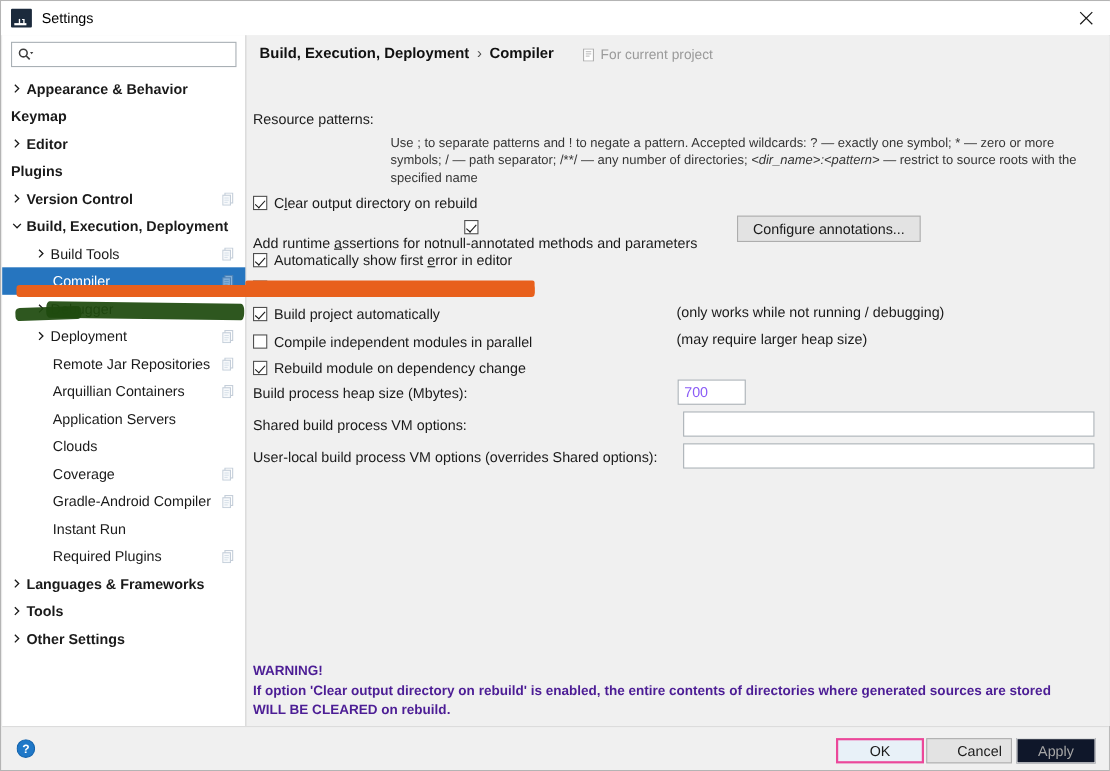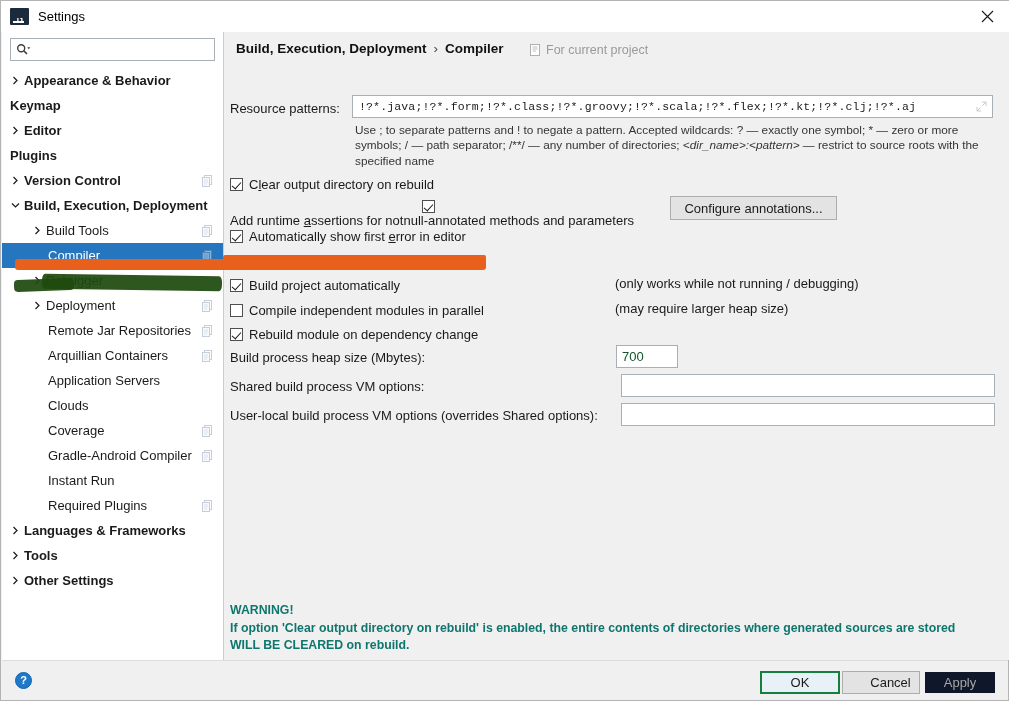--- a/index.html
+++ b/index.html
@@ -263,30 +263,30 @@
     position: absolute; left: 5px;
     font-size: 13px; color: #1a1a1a;
   }
   .txt-in {
     position: absolute;
     background: #ffffff;
     border: 1px solid #a9b0b5;
     outline: none;
     font-family: "Liberation Sans", sans-serif;
     font-size: 13px;
-    color: #14532d;
+    color: #8b5cf6;
     padding-left: 5px;
   }
 
   #warning {
     position: absolute; left: 5px; top: 570px;
     width: 750px;
     font-size: 12.3px;
     font-weight: bold;
-    color: #0f766e;
+    color: #4c1d95;
     line-height: 17.5px;
   }
 
   
   #bottombar {
     position: absolute; left: 1px; top: 659px;
     width: 1006px; height: 40px;
     background: #f0f0f0;
     border-top: 1px solid #dcdcdc;
   }
@@ -300,21 +300,21 @@
     height: 23px;
     font-family: "Liberation Sans", sans-serif;
     font-size: 13px;
     background: #e3e3e3;
     border: 1px solid #adadad;
     color: #1a1a1a;
     cursor: pointer;
   }
   #btn-ok {
     left: 758px; width: 80px;
-    border: 2px solid #15803d;
+    border: 2px solid #ec4899;
     background: #e8f1f8;
   }
   #btn-cancel { left: 840px; width: 78px; padding-left: 25px; }
   #btn-apply {
     left: 922px; width: 72px;
     color: #a6a6a6;
     background: #0f172a;
     border-color: #f0f0f0;
     cursor: default;
   }
@@ -547,29 +547,20 @@
       <span class="scope-ic">
         <svg width="11" height="12" viewBox="0 0 11 12">
           <rect x="0.5" y="0.5" width="9" height="11" fill="#fff" stroke="#b0b0b0"></rect>
           <path d="M2.5 3 H7.5 M2.5 5 H7.5 M2.5 7 H6" stroke="#b8b8b8" stroke-width="0.9"></path>
         </svg>
       </span>
       <span>For current project</span>
     </div>
 
     <div id="rp-label">Resource patterns:</div>
-    <div id="rp-field">
-      <input id="rp-input" type="text" placeholder="" value="!?*.java;!?*.form;!?*.class;!?*.groovy;!?*.scala;!?*.flex;!?*.kt;!?*.clj;!?*.aj" style="">
-      <span id="rp-expand">
-        <svg width="11" height="11" viewBox="0 0 11 11">
-          <path d="M10 1 L6 1 M10 1 L10 5 M10 1 L6.5 4.5" stroke="#6a6a6a" stroke-width="1" fill="none"></path>
-          <path d="M1 10 L5 10 M1 10 L1 6 M1 10 L4.5 6.5" stroke="#6a6a6a" stroke-width="1" fill="none"></path>
-        </svg>
-      </span>
-    </div>
     <div id="rp-help">Use ; to separate patterns and ! to negate a pattern. Accepted wildcards: ? — exactly one symbol; * — zero or more symbols; / — path separator; /**/ — any number of directories; <i>&lt;dir_name&gt;:&lt;pattern&gt;</i> — restrict to source roots with the specified name</div>
 
     <div id="checkbox-area">
         <div class="chk-row" style="top: 143px;">
           <span class="cbox checked"></span>
           <span class="chk-label">C<span class="mn">l</span>ear output directory on rebuild</span>
         </div>
         <div class="chk-row" style="top: 168px; flex-direction: column;">
           <span class="cbox checked"></span>
           <span class="chk-label">Add runtime <span class="mn">a</span>ssertions for notnull-annotated methods and parameters</span>

